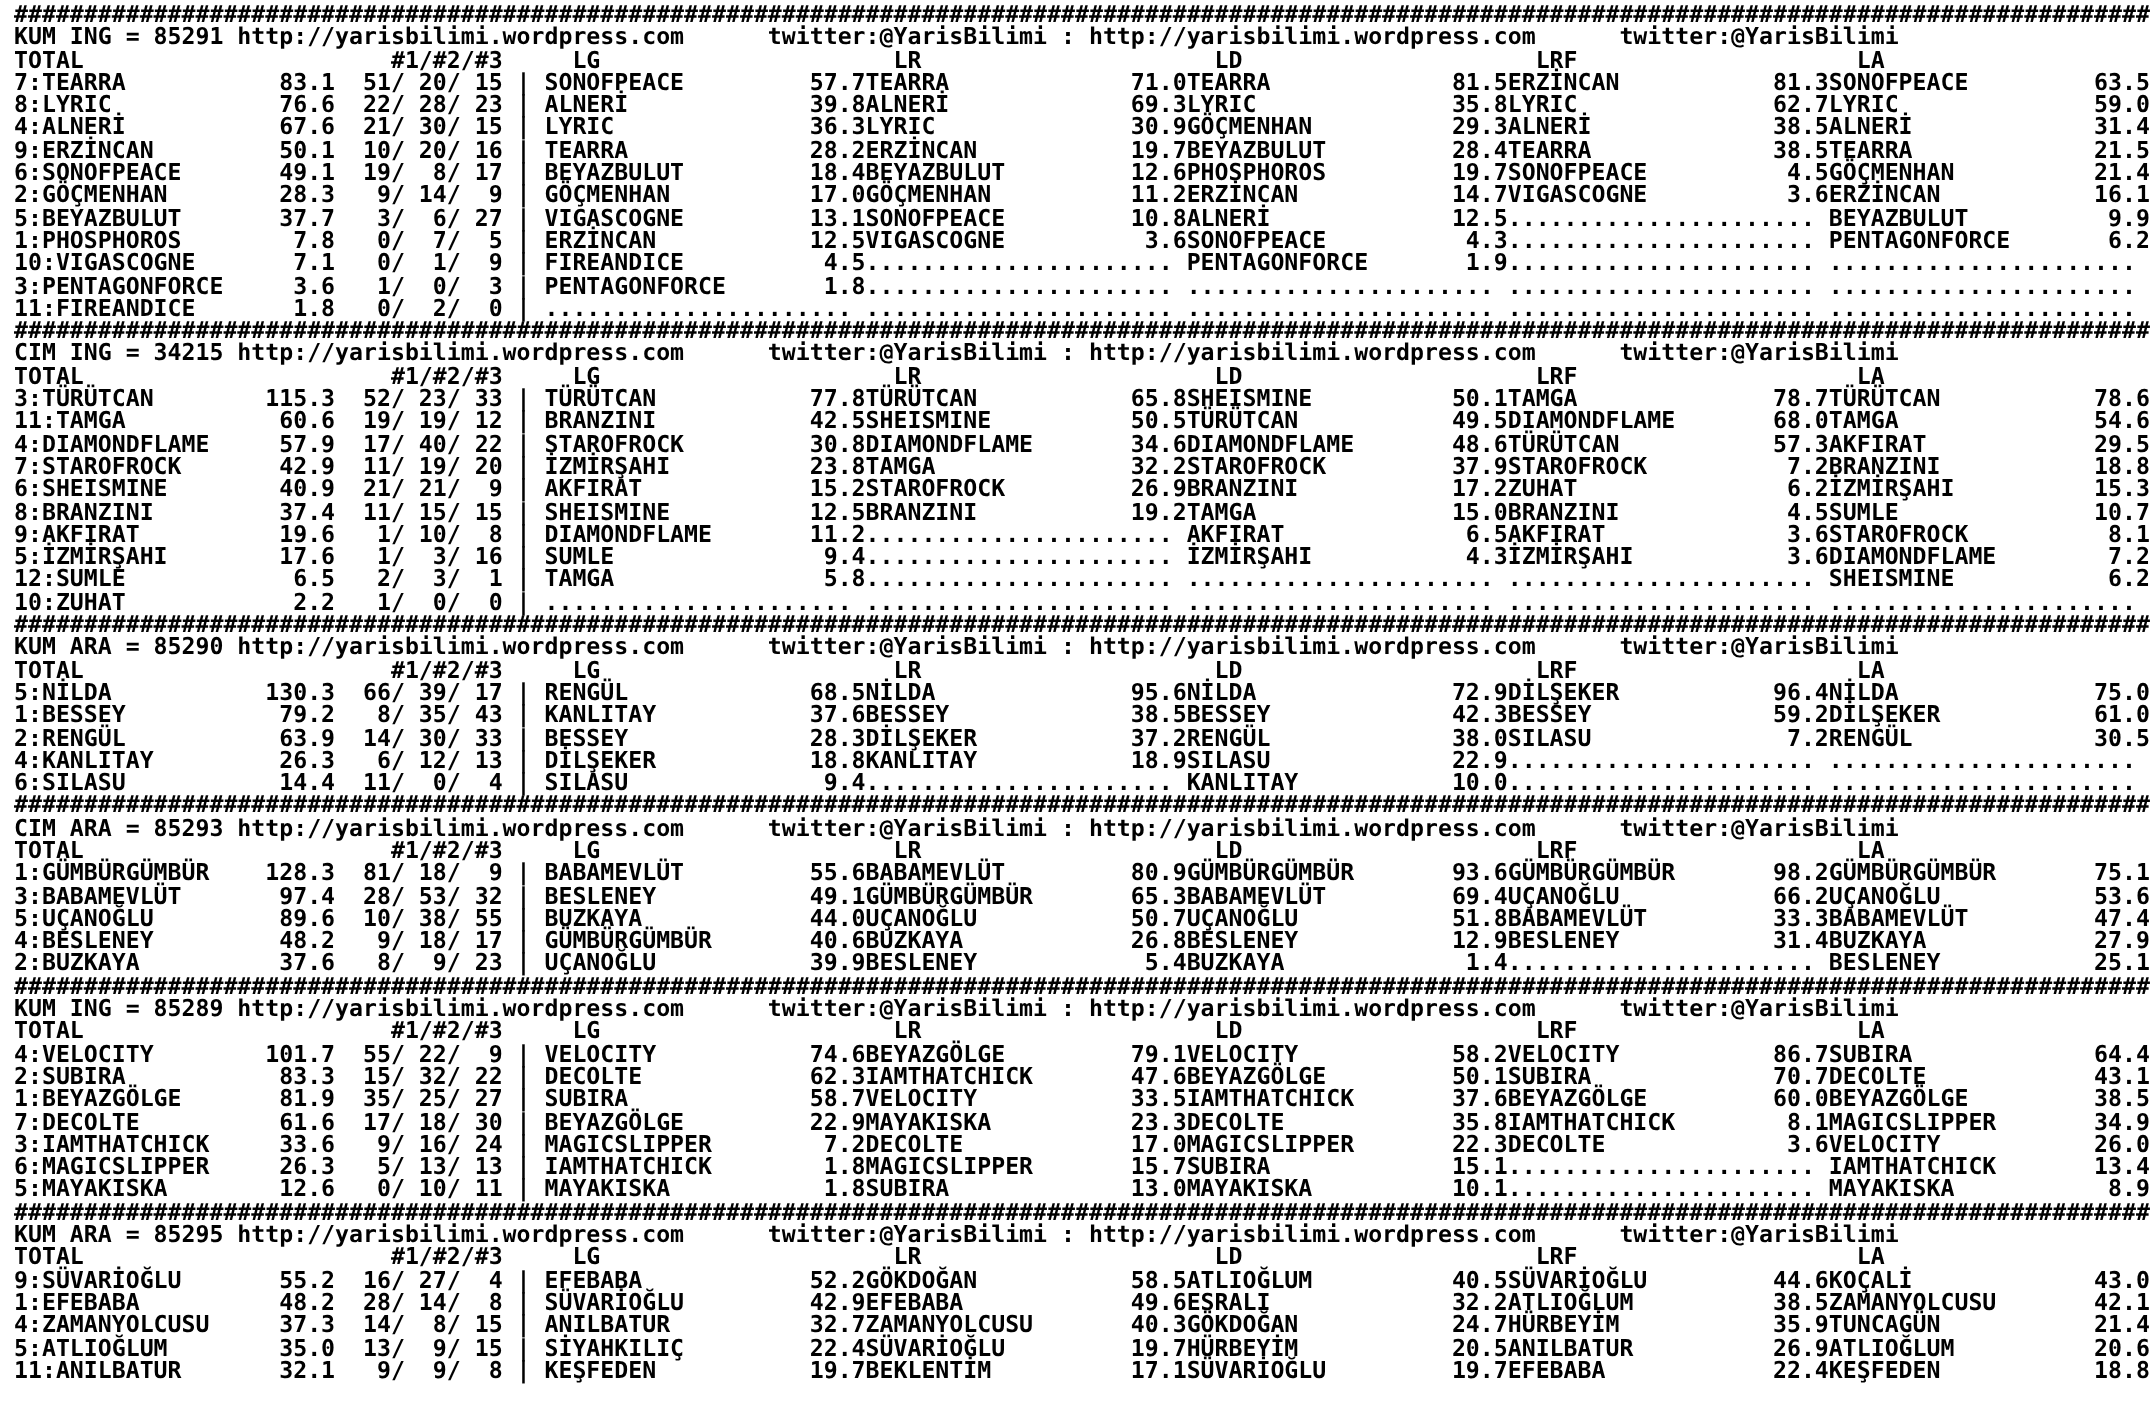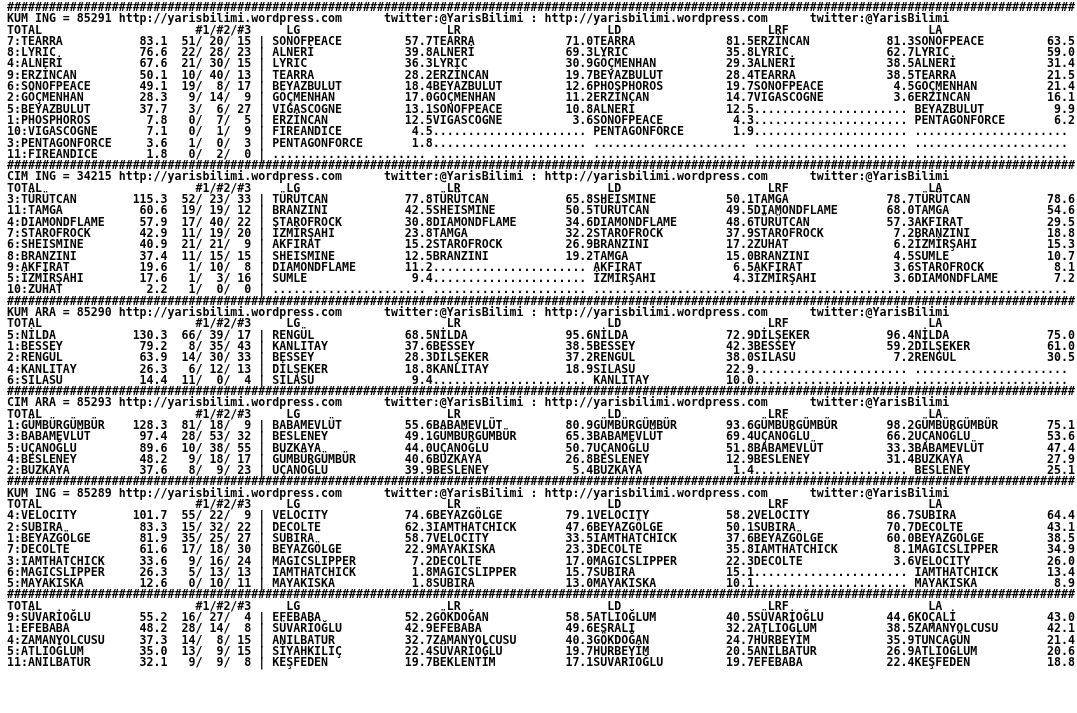--- a/index.html
+++ b/index.html
@@ -21,39 +21,40 @@
 </head>
 <body>
 
 <div id="screen">
     <div class="report-line">#########################################################################################################################################################</div>
     <div class="report-line">KUM ING = 85291 http://yarisbilimi.wordpress.com      twitter:@YarisBilimi : http://yarisbilimi.wordpress.com      twitter:@YarisBilimi</div>
     <div class="report-line">TOTAL                      #1/#2/#3     LG                     LR                     LD                     LRF                    LA                   </div>
     <div class="report-line">7:TEARRA           83.1  51/ 20/ 15 | SONOFPEACE         57.7TEARRA             71.0TEARRA             81.5ERZİNCAN           81.3SONOFPEACE         63.5</div>
     <div class="report-line">8:LYRIC            76.6  22/ 28/ 23 | ALNERİ             39.8ALNERİ             69.3LYRIC              35.8LYRIC              62.7LYRIC              59.0</div>
     <div class="report-line">4:ALNERİ           67.6  21/ 30/ 15 | LYRIC              36.3LYRIC              30.9GÖÇMENHAN          29.3ALNERİ             38.5ALNERİ             31.4</div>
-    <div class="report-line">9:ERZİNCAN         50.1  10/ 40/ 13 | TEARRA             28.2ERZİNCAN           19.7BEYAZBULUT         28.4TEARRA             38.5TEARRA             21.5</div>
+    <div class="report-line">9:ERZİNCAN         50.1  10/ 20/ 16 | TEARRA             28.2ERZİNCAN           19.7BEYAZBULUT         28.4TEARRA             38.5TEARRA             21.5</div>
     <div class="report-line">6:SONOFPEACE       49.1  19/  8/ 17 | BEYAZBULUT         18.4BEYAZBULUT         12.6PHOSPHOROS         19.7SONOFPEACE          4.5GÖÇMENHAN          21.4</div>
     <div class="report-line">2:GÖÇMENHAN        28.3   9/ 14/  9 | GÖÇMENHAN          17.0GÖÇMENHAN          11.2ERZİNCAN           14.7VIGASCOGNE          3.6ERZİNCAN           16.1</div>
     <div class="report-line">5:BEYAZBULUT       37.7   3/  6/ 27 | VIGASCOGNE         13.1SONOFPEACE         10.8ALNERİ             12.5...................... BEYAZBULUT          9.9</div>
     <div class="report-line">1:PHOSPHOROS        7.8   0/  7/  5 | ERZİNCAN           12.5VIGASCOGNE          3.6SONOFPEACE          4.3...................... PENTAGONFORCE       6.2</div>
     <div class="report-line">10:VIGASCOGNE       7.1   0/  1/  9 | FIREANDICE          4.5...................... PENTAGONFORCE       1.9...................... ...................... </div>
     <div class="report-line">3:PENTAGONFORCE     3.6   1/  0/  3 | PENTAGONFORCE       1.8...................... ...................... ...................... ...................... </div>
     <div class="report-line">11:FIREANDICE       1.8   0/  2/  0 | ...................... ...................... ...................... ...................... ...................... </div>
     <div class="report-line">#########################################################################################################################################################</div>
     <div class="report-line">CIM ING = 34215 http://yarisbilimi.wordpress.com      twitter:@YarisBilimi : http://yarisbilimi.wordpress.com      twitter:@YarisBilimi</div>
     <div class="report-line">TOTAL                      #1/#2/#3     LG                     LR                     LD                     LRF                    LA                   </div>
     <div class="report-line">3:TÜRÜTCAN        115.3  52/ 23/ 33 | TÜRÜTCAN           77.8TÜRÜTCAN           65.8SHEISMINE          50.1TAMGA              78.7TÜRÜTCAN           78.6</div>
     <div class="report-line">11:TAMGA           60.6  19/ 19/ 12 | BRANZINI           42.5SHEISMINE          50.5TÜRÜTCAN           49.5DIAMONDFLAME       68.0TAMGA              54.6</div>
     <div class="report-line">4:DIAMONDFLAME     57.9  17/ 40/ 22 | STAROFROCK         30.8DIAMONDFLAME       34.6DIAMONDFLAME       48.6TÜRÜTCAN           57.3AKFIRAT            29.5</div>
     <div class="report-line">7:STAROFROCK       42.9  11/ 19/ 20 | İZMİRŞAHI          23.8TAMGA              32.2STAROFROCK         37.9STAROFROCK          7.2BRANZINI           18.8</div>
     <div class="report-line">6:SHEISMINE        40.9  21/ 21/  9 | AKFIRAT            15.2STAROFROCK         26.9BRANZINI           17.2ZUHAT               6.2İZMİRŞAHI          15.3</div>
     <div class="report-line">8:BRANZINI         37.4  11/ 15/ 15 | SHEISMINE          12.5BRANZINI           19.2TAMGA              15.0BRANZINI            4.5SUMLE              10.7</div>
     <div class="report-line">9:AKFIRAT          19.6   1/ 10/  8 | DIAMONDFLAME       11.2...................... AKFIRAT             6.5AKFIRAT             3.6STAROFROCK          8.1</div>
     <div class="report-line">5:İZMİRŞAHI        17.6   1/  3/ 16 | SUMLE               9.4...................... İZMİRŞAHI           4.3İZMİRŞAHI           3.6DIAMONDFLAME        7.2</div>
+    <div class="report-line">12:SUMLE            6.5   2/  3/  1 | TAMGA               5.8...................... ...................... ...................... SHEISMINE           6.2</div>
     <div class="report-line">10:ZUHAT            2.2   1/  0/  0 | ...................... ...................... ...................... ...................... ...................... </div>
     <div class="report-line">#########################################################################################################################################################</div>
     <div class="report-line">KUM ARA = 85290 http://yarisbilimi.wordpress.com      twitter:@YarisBilimi : http://yarisbilimi.wordpress.com      twitter:@YarisBilimi</div>
     <div class="report-line">TOTAL                      #1/#2/#3     LG                     LR                     LD                     LRF                    LA                   </div>
     <div class="report-line">5:NİLDA           130.3  66/ 39/ 17 | RENGÜL             68.5NİLDA              95.6NİLDA              72.9DİLŞEKER           96.4NİLDA              75.0</div>
     <div class="report-line">1:BESSEY           79.2   8/ 35/ 43 | KANLITAY           37.6BESSEY             38.5BESSEY             42.3BESSEY             59.2DİLŞEKER           61.0</div>
     <div class="report-line">2:RENGÜL           63.9  14/ 30/ 33 | BESSEY             28.3DİLŞEKER           37.2RENGÜL             38.0SILASU              7.2RENGÜL             30.5</div>
     <div class="report-line">4:KANLITAY         26.3   6/ 12/ 13 | DİLŞEKER           18.8KANLITAY           18.9SILASU             22.9...................... ...................... </div>
     <div class="report-line">6:SILASU           14.4  11/  0/  4 | SILASU              9.4...................... KANLITAY           10.0...................... ...................... </div>
     <div class="report-line">#########################################################################################################################################################</div>
@@ -68,19 +69,20 @@
     <div class="report-line">KUM ING = 85289 http://yarisbilimi.wordpress.com      twitter:@YarisBilimi : http://yarisbilimi.wordpress.com      twitter:@YarisBilimi</div>
     <div class="report-line">TOTAL                      #1/#2/#3     LG                     LR                     LD                     LRF                    LA                   </div>
     <div class="report-line">4:VELOCITY        101.7  55/ 22/  9 | VELOCITY           74.6BEYAZGÖLGE         79.1VELOCITY           58.2VELOCITY           86.7SUBIRA             64.4</div>
     <div class="report-line">2:SUBIRA           83.3  15/ 32/ 22 | DECOLTE            62.3IAMTHATCHICK       47.6BEYAZGÖLGE         50.1SUBIRA             70.7DECOLTE            43.1</div>
     <div class="report-line">1:BEYAZGÖLGE       81.9  35/ 25/ 27 | SUBIRA             58.7VELOCITY           33.5IAMTHATCHICK       37.6BEYAZGÖLGE         60.0BEYAZGÖLGE         38.5</div>
     <div class="report-line">7:DECOLTE          61.6  17/ 18/ 30 | BEYAZGÖLGE         22.9MAYAKISKA          23.3DECOLTE            35.8IAMTHATCHICK        8.1MAGICSLIPPER       34.9</div>
     <div class="report-line">3:IAMTHATCHICK     33.6   9/ 16/ 24 | MAGICSLIPPER        7.2DECOLTE            17.0MAGICSLIPPER       22.3DECOLTE             3.6VELOCITY           26.0</div>
     <div class="report-line">6:MAGICSLIPPER     26.3   5/ 13/ 13 | IAMTHATCHICK        1.8MAGICSLIPPER       15.7SUBIRA             15.1...................... IAMTHATCHICK       13.4</div>
     <div class="report-line">5:MAYAKISKA        12.6   0/ 10/ 11 | MAYAKISKA           1.8SUBIRA             13.0MAYAKISKA          10.1...................... MAYAKISKA           8.9</div>
     <div class="report-line">#########################################################################################################################################################</div>
+    <div class="report-line">KUM ARA = 85295 http://yarisbilimi.wordpress.com      twitter:@YarisBilimi : http://yarisbilimi.wordpress.com      twitter:@YarisBilimi</div>
     <div class="report-line">TOTAL                      #1/#2/#3     LG                     LR                     LD                     LRF                    LA                   </div>
     <div class="report-line">9:SÜVARİOĞLU       55.2  16/ 27/  4 | EFEBABA            52.2GÖKDOĞAN           58.5ATLIOĞLUM          40.5SÜVARİOĞLU         44.6KOÇALİ             43.0</div>
     <div class="report-line">1:EFEBABA          48.2  28/ 14/  8 | SÜVARİOĞLU         42.9EFEBABA            49.6ESRALI             32.2ATLIOĞLUM          38.5ZAMANYOLCUSU       42.1</div>
     <div class="report-line">4:ZAMANYOLCUSU     37.3  14/  8/ 15 | ANILBATUR          32.7ZAMANYOLCUSU       40.3GÖKDOĞAN           24.7HÜRBEYİM           35.9TUNCAGÜN           21.4</div>
     <div class="report-line">5:ATLIOĞLUM        35.0  13/  9/ 15 | SİYAHKILIÇ         22.4SÜVARİOĞLU         19.7HÜRBEYİM           20.5ANILBATUR          26.9ATLIOĞLUM          20.6</div>
     <div class="report-line">11:ANILBATUR       32.1   9/  9/  8 | KEŞFEDEN           19.7BEKLENTİM          17.1SÜVARİOĞLU         19.7EFEBABA            22.4KEŞFEDEN           18.8</div>
   </div>
 
 </body></html>

